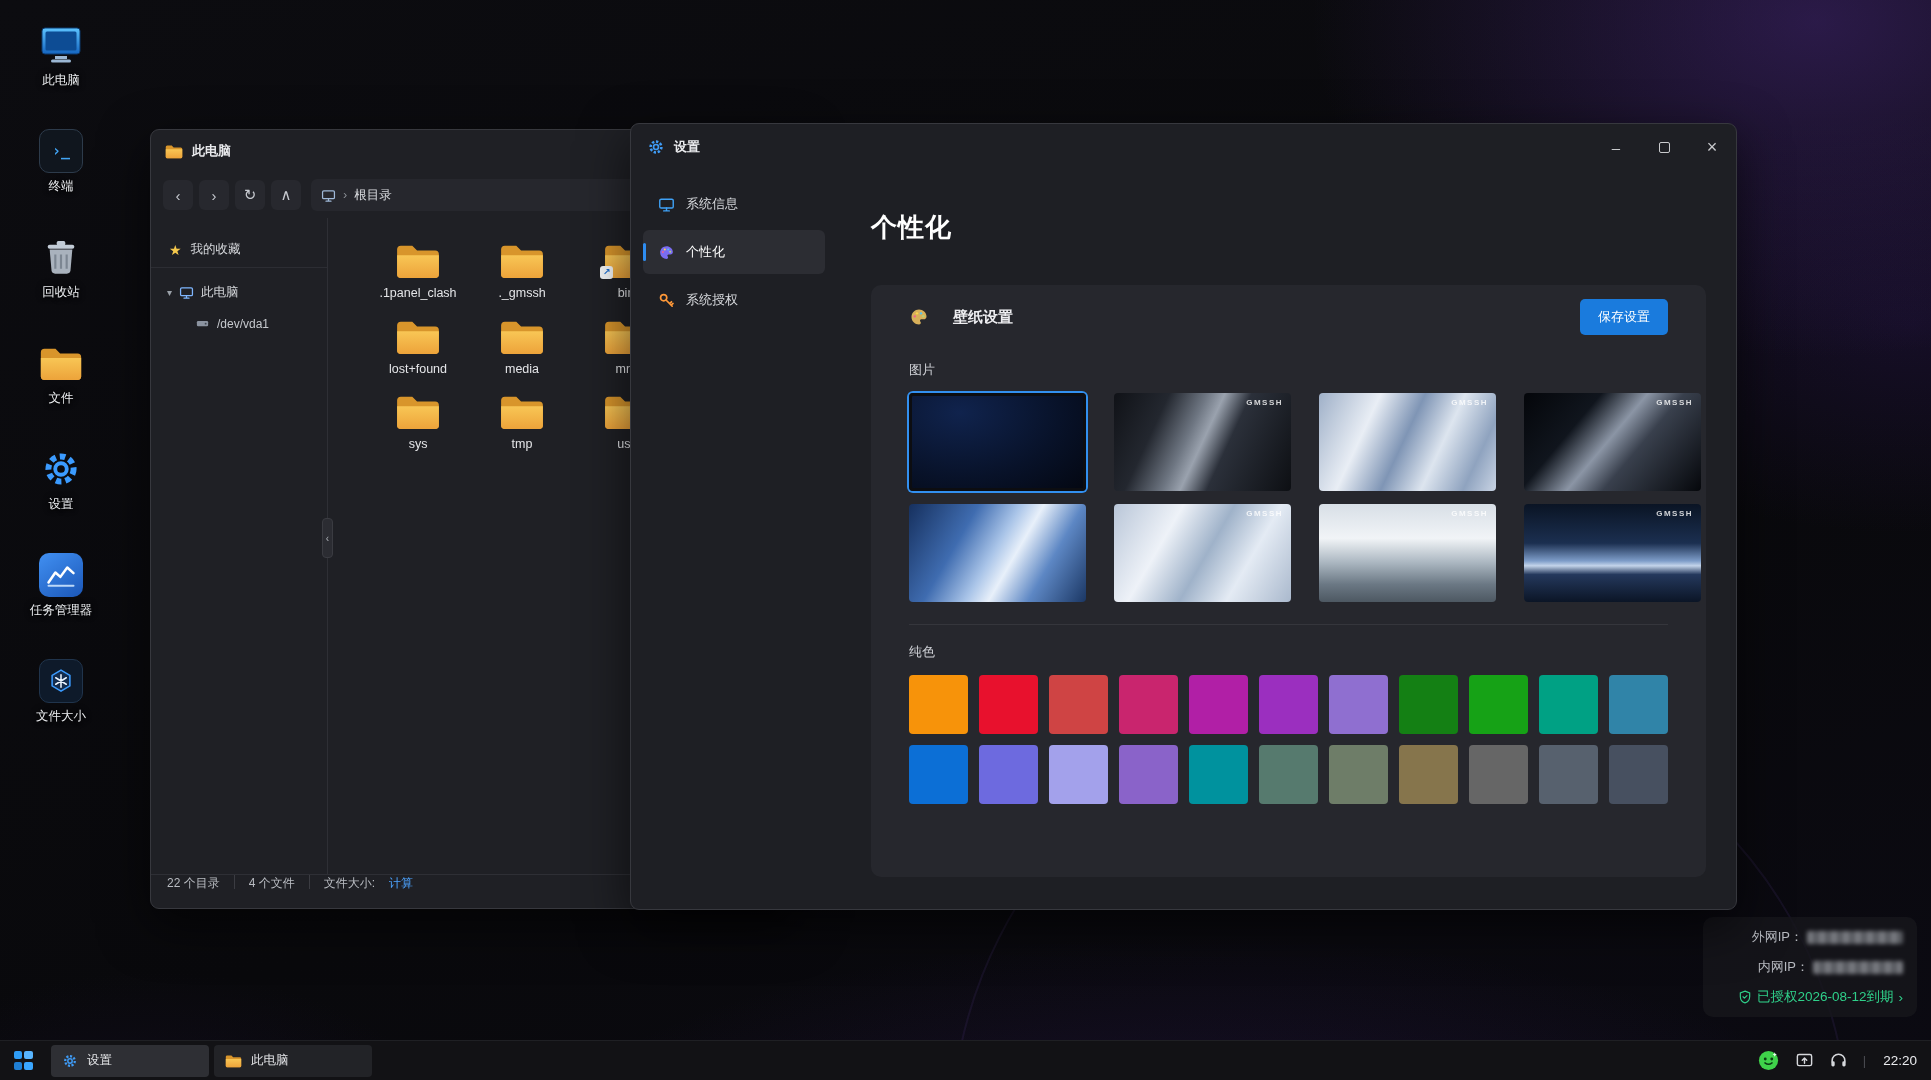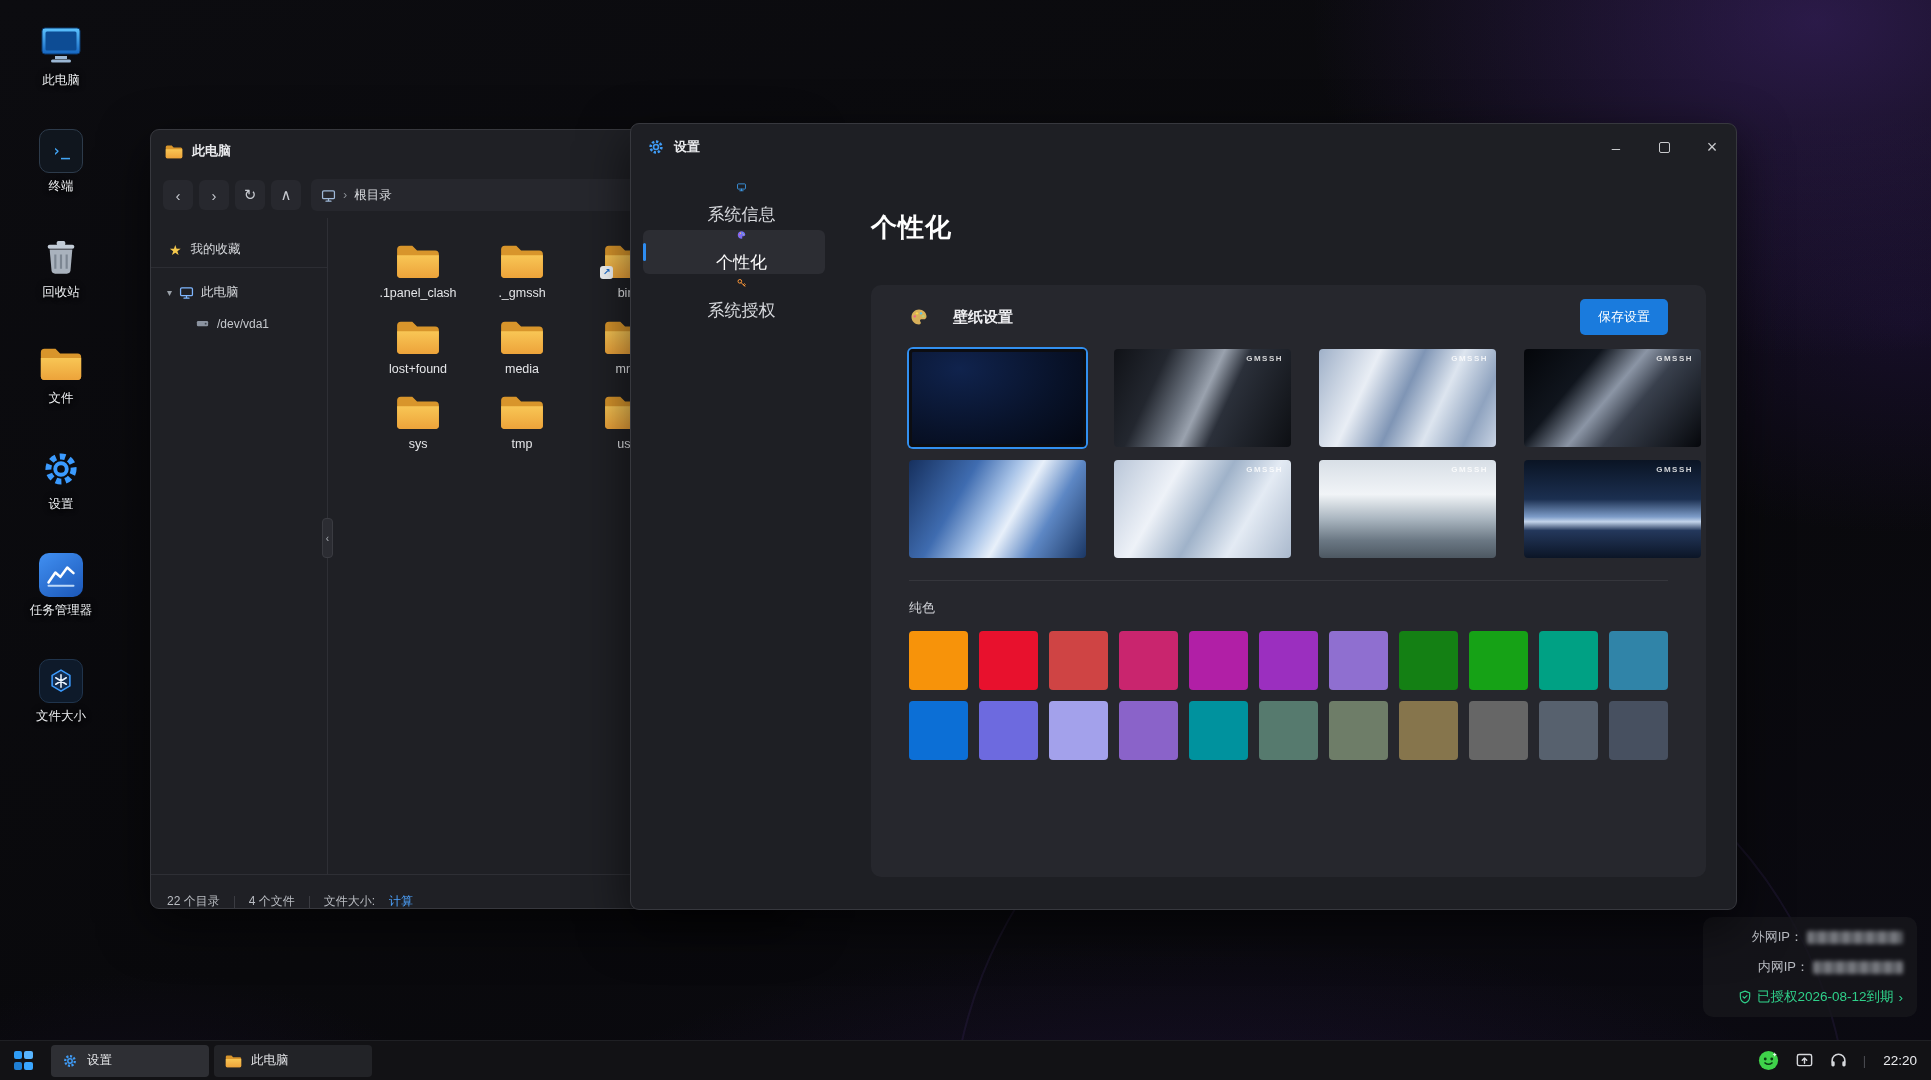--- a/index.html
+++ b/index.html
@@ -51,41 +51,41 @@
   .fm-handle { position:absolute; left:-5px; top:300px; width:11px; height:40px; background:#2b2c32;
     border:1px solid #3a3b41; border-radius:4px; color:#aeb2b8; font-size:10px;
     display:flex; align-items:center; justify-content:center; cursor:pointer; }
   .fm-content { flex:1; padding:24px 0 0 38px; }
   .fgrid { display:grid; grid-template-columns:repeat(3,104px); row-gap:16px; }
   .fitem { width:104px; display:flex; flex-direction:column; align-items:center; cursor:pointer; position:relative; }
   .fitem .fname { margin-top:6px; max-width:96px; font-size:12.5px; color:#e4e5e8; text-align:center;
     word-break:break-all; line-height:1.25; }
   .link-badge { position:absolute; left:26px; top:24px; width:13px; height:13px; background:#f4f6f8;
     border-radius:3px; color:#1d6fd1; font-size:9px; line-height:13px; text-align:center; font-weight:bold; }
-  .fm-status { height:36px; border-top:1px solid #2e2f35; display:flex; align-items:flex-end; gap:14px;
+  .fm-status { height:36px; border-top:1px solid #2e2f35; display:flex; align-items:flex-start; gap:14px;
     padding:0 16px; font-size:12px; color:#b9bcc2; }
   .vsep { width:1px; height:14px; background:#3b3c42; }
   .calc-link { color:#4da3ff; cursor:pointer; }
 
   
   #st { left:630px; top:123px; width:1107px; height:787px; z-index:5; background:#1e1f24; }
   .st-titlebar { height:46px; display:flex; align-items:center; padding-left:16px; }
   .st-title { font-size:13px; font-weight:700; color:#eaebee; margin-left:9px; }
   .st-controls { margin-left:auto; display:flex; height:46px; }
   .wbtn { width:48px; height:46px; display:flex; align-items:center; justify-content:center;
     color:#c9cacd; font-size:15px; cursor:pointer; }
   .maxbox { width:11px; height:11px; border:1.4px solid #c9cacd; border-radius:2px; }
   .st-body { display:flex; height:741px; }
   .st-side { width:212px; padding:12px 10px 0 12px; }
   .st-user { display:flex; align-items:center; gap:12px; padding:8px 6px 20px 8px; }
   .avatar { width:46px; height:46px; border-radius:10px; background:linear-gradient(150deg,#3aa1f2,#1763c6);
     display:flex; align-items:center; justify-content:center; }
   .st-username { font-size:15px; font-weight:700; color:#f1f2f4; }
   .st-item { position:relative; height:44px; border-radius:6px; display:flex; align-items:center; gap:11px;
-    padding-left:15px; font-size:17px; color:#d7d9dd; margin-bottom:4px; cursor:pointer;flex-direction:column; }
+    padding-left:15px; font-size:13px; color:#d7d9dd; margin-bottom:4px; cursor:pointer; }
   .st-item.active { background:#2c2d33; color:#fff; }
   .st-item.active::before { content:""; position:absolute; left:0; top:13px; width:3px; height:18px;
     background:#2e8cf0; border-radius:2px; }
   .st-content { flex:1; padding:40px 30px 0 36px; }
   .page-title { font-size:26px; font-weight:800; color:#ffffff; letter-spacing:1px; }
   .card { margin-top:40px; width:835px; height:592px; background:#26272d; border-radius:10px; padding:0 38px; }
   .card-hd { height:64px; display:flex; align-items:center; justify-content:space-between; }
   .card-hd-left { display:flex; align-items:center; gap:24px; font-size:15px; font-weight:700; color:#ededf0; }
   .save-btn { background:#1a7bdd; color:#fff; font-size:13px; padding:9px 18px; border-radius:5px;
     border:none; cursor:pointer; }
@@ -422,20 +422,21 @@
         <div class="card">
           <div class="card-hd">
             <div class="card-hd-left">
               <svg width="20" height="20" viewBox="0 0 24 24" style="color:#d8b05a">
                   <use href="#sym-palette"></use>
                 </svg>
               <span>壁纸设置</span>
             </div>
             <button class="save-btn">保存设置</button>
           </div>
+          <div class="sec-label">图片</div>
           <div class="wp-grid">
             <div class="wp selected" style="background: radial-gradient(140% 170% at 28% 18%, rgb(16, 35, 77) 0%, rgb(8, 18, 41) 42%, rgb(3, 6, 15) 75%, rgb(1, 3, 10) 100%);">
                 <span class="wm"></span>
               </div>
             <div class="wp" style="background: linear-gradient(115deg, rgb(16, 18, 23) 0%, rgb(35, 39, 47) 25%, rgb(110, 118, 130) 42%, rgb(154, 162, 174) 50%, rgb(43, 48, 58) 62%, rgb(13, 15, 19) 100%);">
                 <span class="wm">GMSSH</span>
               </div>
             <div class="wp" style="background: linear-gradient(115deg, rgb(159, 176, 200) 0%, rgb(233, 238, 245) 28%, rgb(127, 149, 181) 48%, rgb(221, 229, 239) 66%, rgb(143, 163, 191) 85%, rgb(201, 212, 228) 100%);">
                 <span class="wm">GMSSH</span>
               </div>

